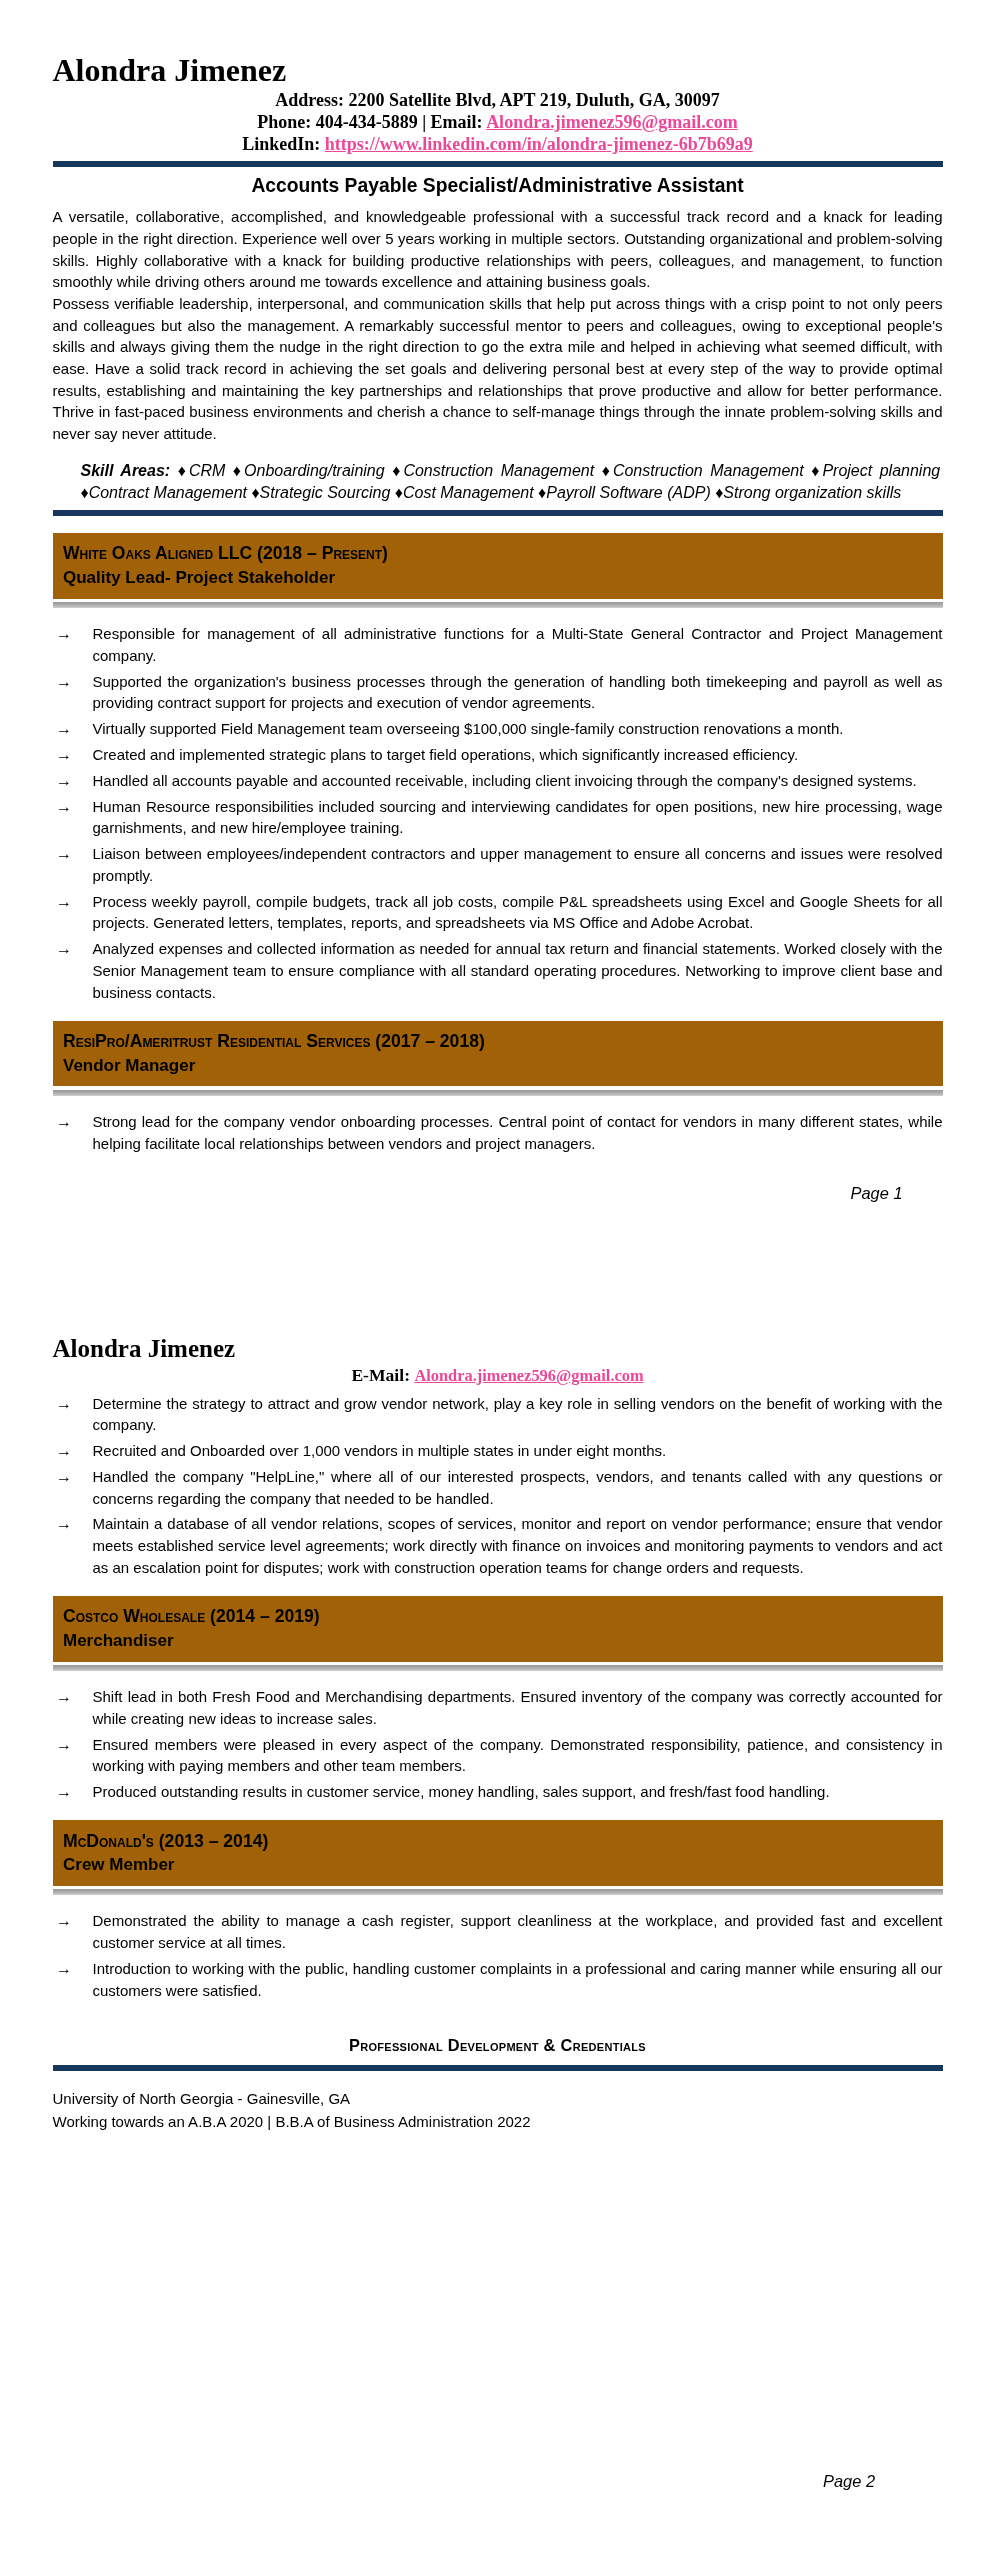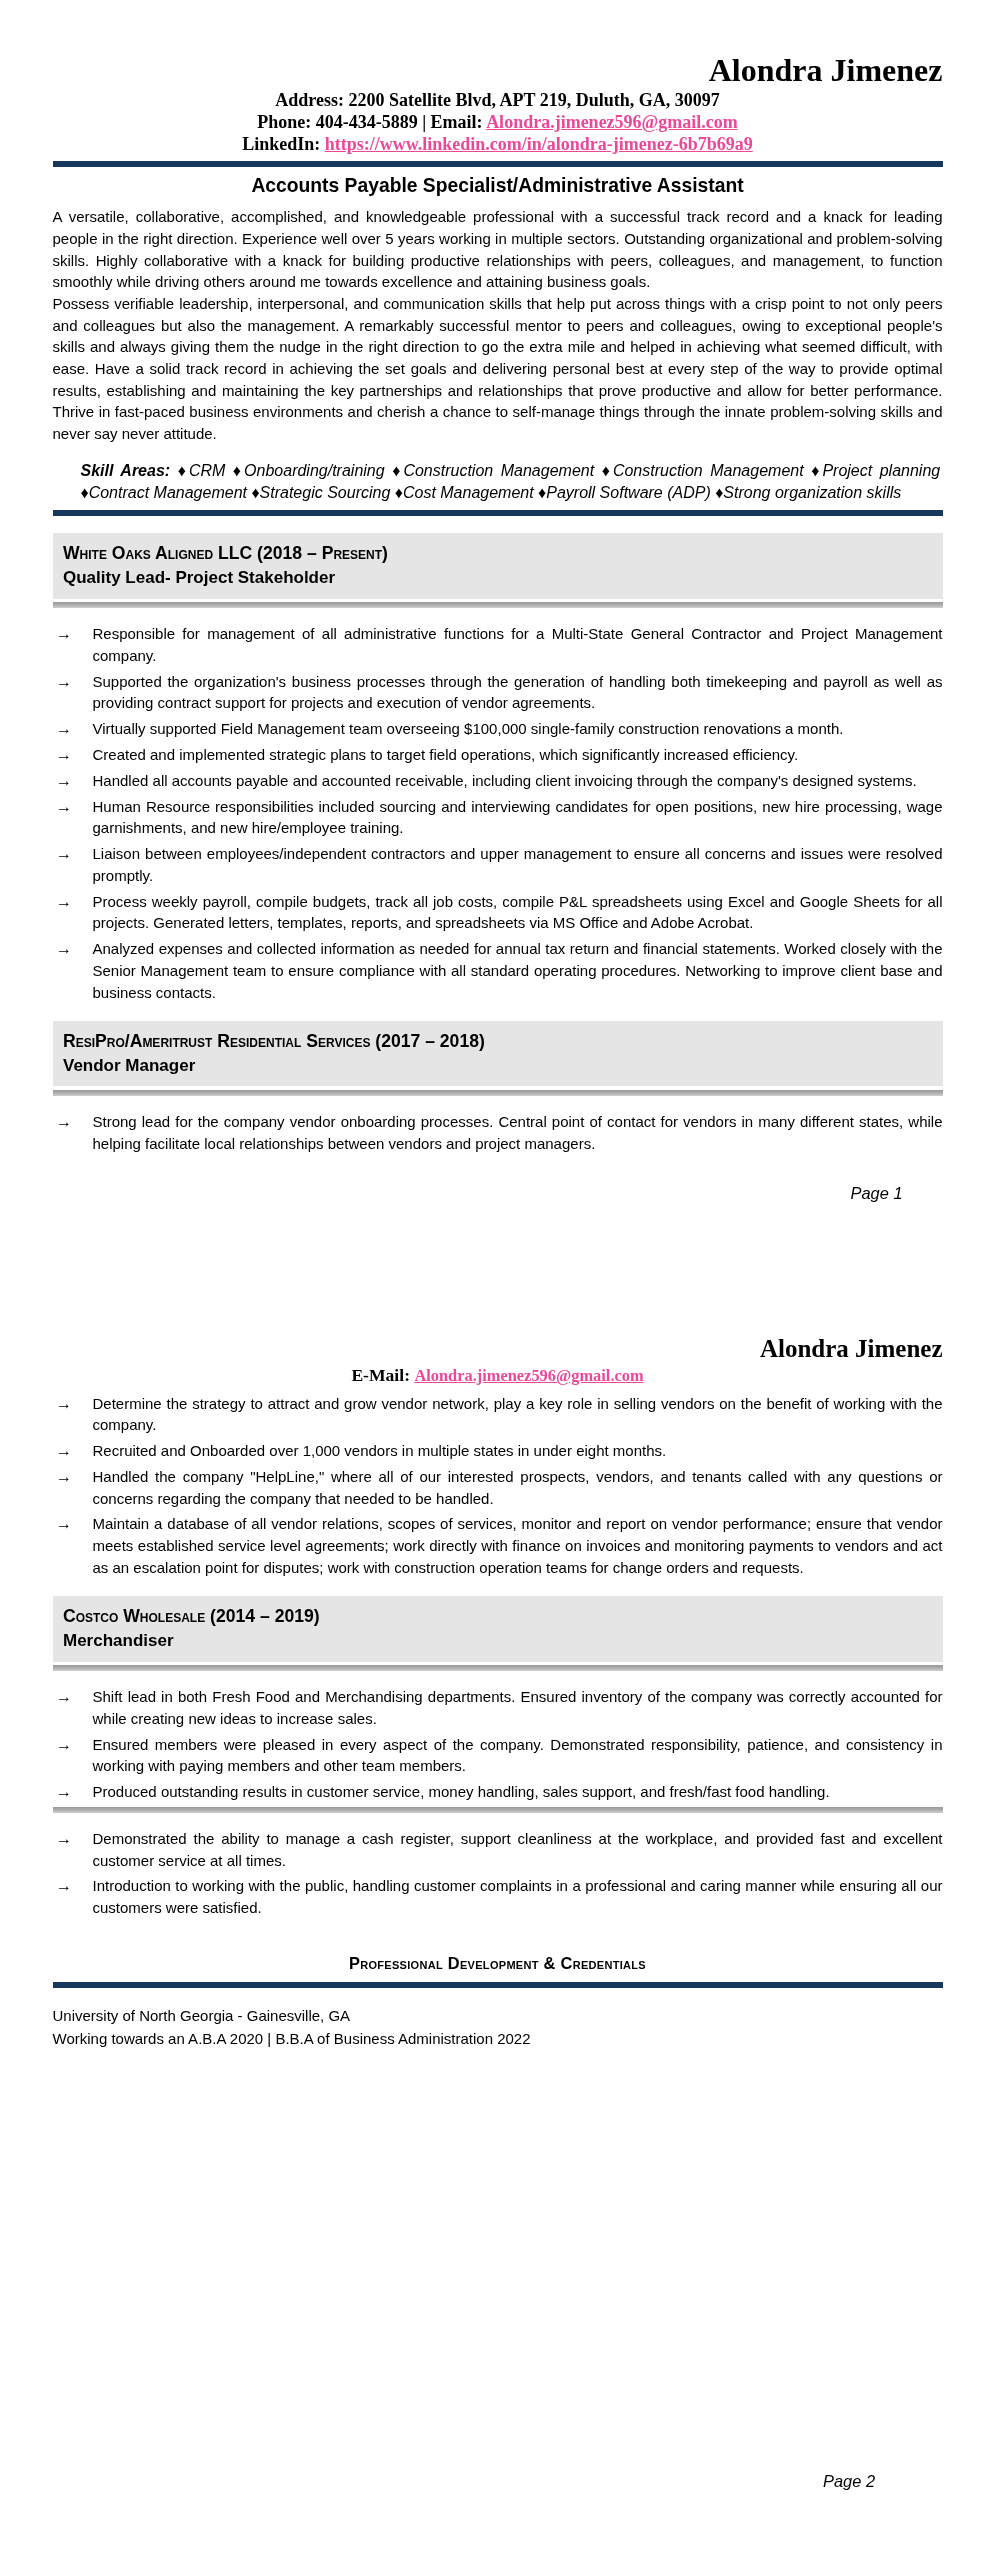--- a/index.html
+++ b/index.html
@@ -3,37 +3,37 @@
 <meta charset="utf-8">
 <style>
   html,body{margin:0;padding:0;background:#ffffff;}
   body{width:995px;height:2576px;overflow:hidden;font-family:"Liberation Sans",sans-serif;color:#000;}
   .sheet{position:relative;width:995px;height:2576px;}
   .page{position:relative;width:890px;margin:0 auto;}
   #page-1{height:1288px;padding-top:52px;box-sizing:border-box;}
   #page-2{padding-top:47px;}
 
   
-  .doc-name{font-family:"Liberation Serif",serif;font-weight:bold;font-size:32px;text-align:right;line-height:1.15;}
+  .doc-name{font-family:"Liberation Serif",serif;font-weight:bold;font-size:32px;text-align:left;line-height:1.15;}
   .doc-name.small{font-size:25px;}
   .contact-line{font-family:"Liberation Serif",serif;font-weight:bold;font-size:18px;text-align:center;line-height:22px;}
   a.doc-link{color:#ec4899;text-decoration:underline;cursor:pointer;}
   .rule{height:5.9px;background:#17375D;margin-top:5.9px;}
   .doc-title{font-size:19.3px;font-weight:bold;text-align:center;margin-top:8.2px;margin-bottom:9.4px;}
 
   
   .para{font-size:15px;line-height:21.7px;text-align:justify;margin:0;}
   .skills{font-size:16px;line-height:22px;font-style:italic;text-align:justify;margin:15px 2.3px 0 28px;}
   .skills .skills-label{font-weight:bold;}
 
   .section-heading{font-size:17.6px;font-weight:bold;font-variant:small-caps;letter-spacing:0.3px;text-align:center;margin-top:29px;}
   .section-heading + .rule{margin-top:9.4px;}
 
   
-  .company-box{background:#e5e5e5;padding:8.2px 10.5px 9.4px 10.5px;margin-top:17.6px;}
+  .company-box{background:#a16207;padding:8.2px 10.5px 9.4px 10.5px;margin-top:17.6px;}
   .company-name{font-size:17.6px;font-weight:bold;font-variant:small-caps;line-height:24.6px;}
   .company-role{font-size:17px;font-weight:bold;line-height:23.4px;}
   .company-bar{height:5.9px;margin-top:3.5px;background:linear-gradient(180deg,#989898 0%,#ababab 45%,#cfcfcf 100%);}
 
   ul.bullets{list-style:none;margin:15px 0 0 0;padding:0;}
   ul.bullets li{display:flex;margin-bottom:4.1px;}
   ul.bullets .arrow{flex:0 0 40px;font-size:16px;line-height:21.7px;padding-left:3.5px;box-sizing:border-box;}
   ul.bullets .btext{flex:1;font-size:15px;line-height:21.7px;text-align:justify;}
 
   .edu-line{font-size:15px;line-height:23px;}
@@ -201,20 +201,24 @@
           </li>
 
           <li>
             <span class="arrow">→</span>
             <span class="btext">Produced outstanding results in customer service, money handling, sales support, and fresh/fast food handling.</span>
           </li>
         </ul>
     </div>
 
     <div style="margin-top:3.5px;">
+      <div class="company-box">
+        <div class="company-name">McDonald's (2013 – 2014)</div>
+        <div class="company-role">Crew Member</div>
+      </div>
       <div class="company-bar"></div>
       <ul class="bullets">
 
           <li>
             <span class="arrow">→</span>
             <span class="btext">Demonstrated the ability to manage a cash register, support cleanliness at the workplace, and provided fast and excellent customer service at all times.</span>
           </li>
 
           <li>
             <span class="arrow">→</span>

